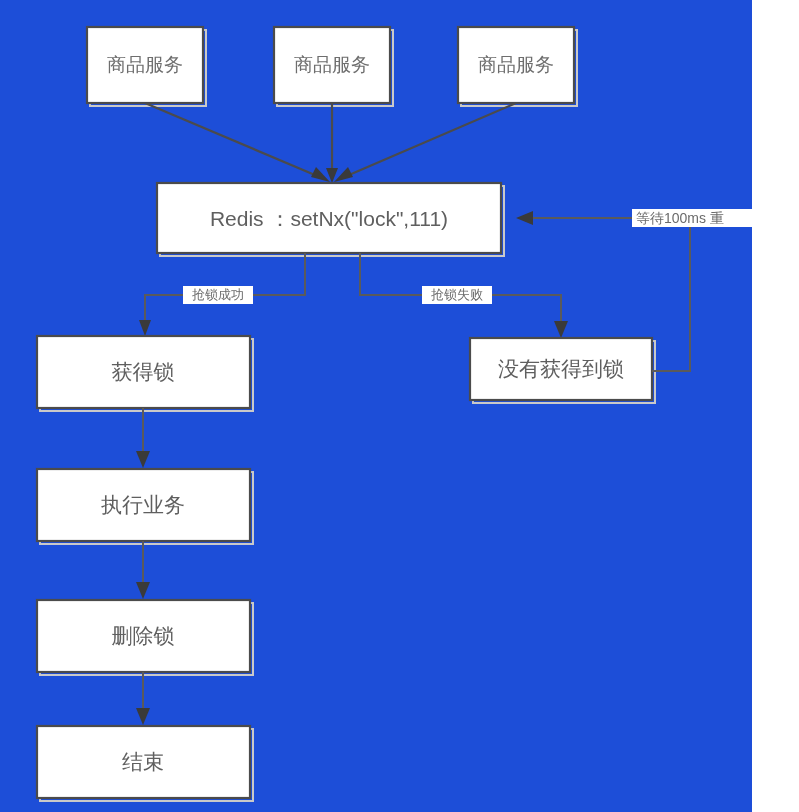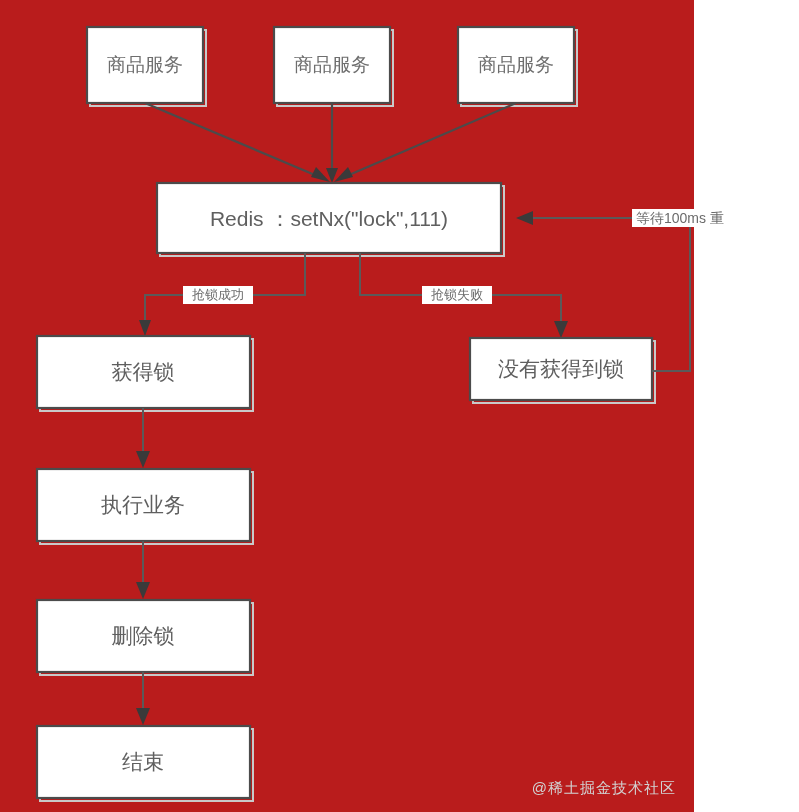--- a/index.html
+++ b/index.html
@@ -8,23 +8,23 @@
     background: #ffffff;
   }
   body {
     width: 799px;
     height: 812px;
     font-family: "Liberation Sans", "DejaVu Sans", sans-serif;
     overflow: hidden;
   }
   #diagram-root {
     position: relative;
-    width: 694px;
+    width: 752px;
     height: 812px;
-    background: #b91c1c;
+    background: #1d4ed8;
   }
   svg.flow {
     position: absolute;
     left: 0;
     top: 0;
     width: 799px;
     height: 812px;
     display: block;
   }
   .node-rect {
@@ -200,15 +200,14 @@
     </g>
 
     <g>
       <rect class="node-shadow" x="40" y="729" width="213" height="72"></rect>
       <rect class="node-rect" x="37" y="726" width="213" height="72"></rect>
       <text class="node-label-lg" x="143" y="763">结束</text>
     </g>
 
   </svg>
 
-  <div class="watermark">@稀土掘金技术社区</div>
 
 </div>
 
 </body></html>

